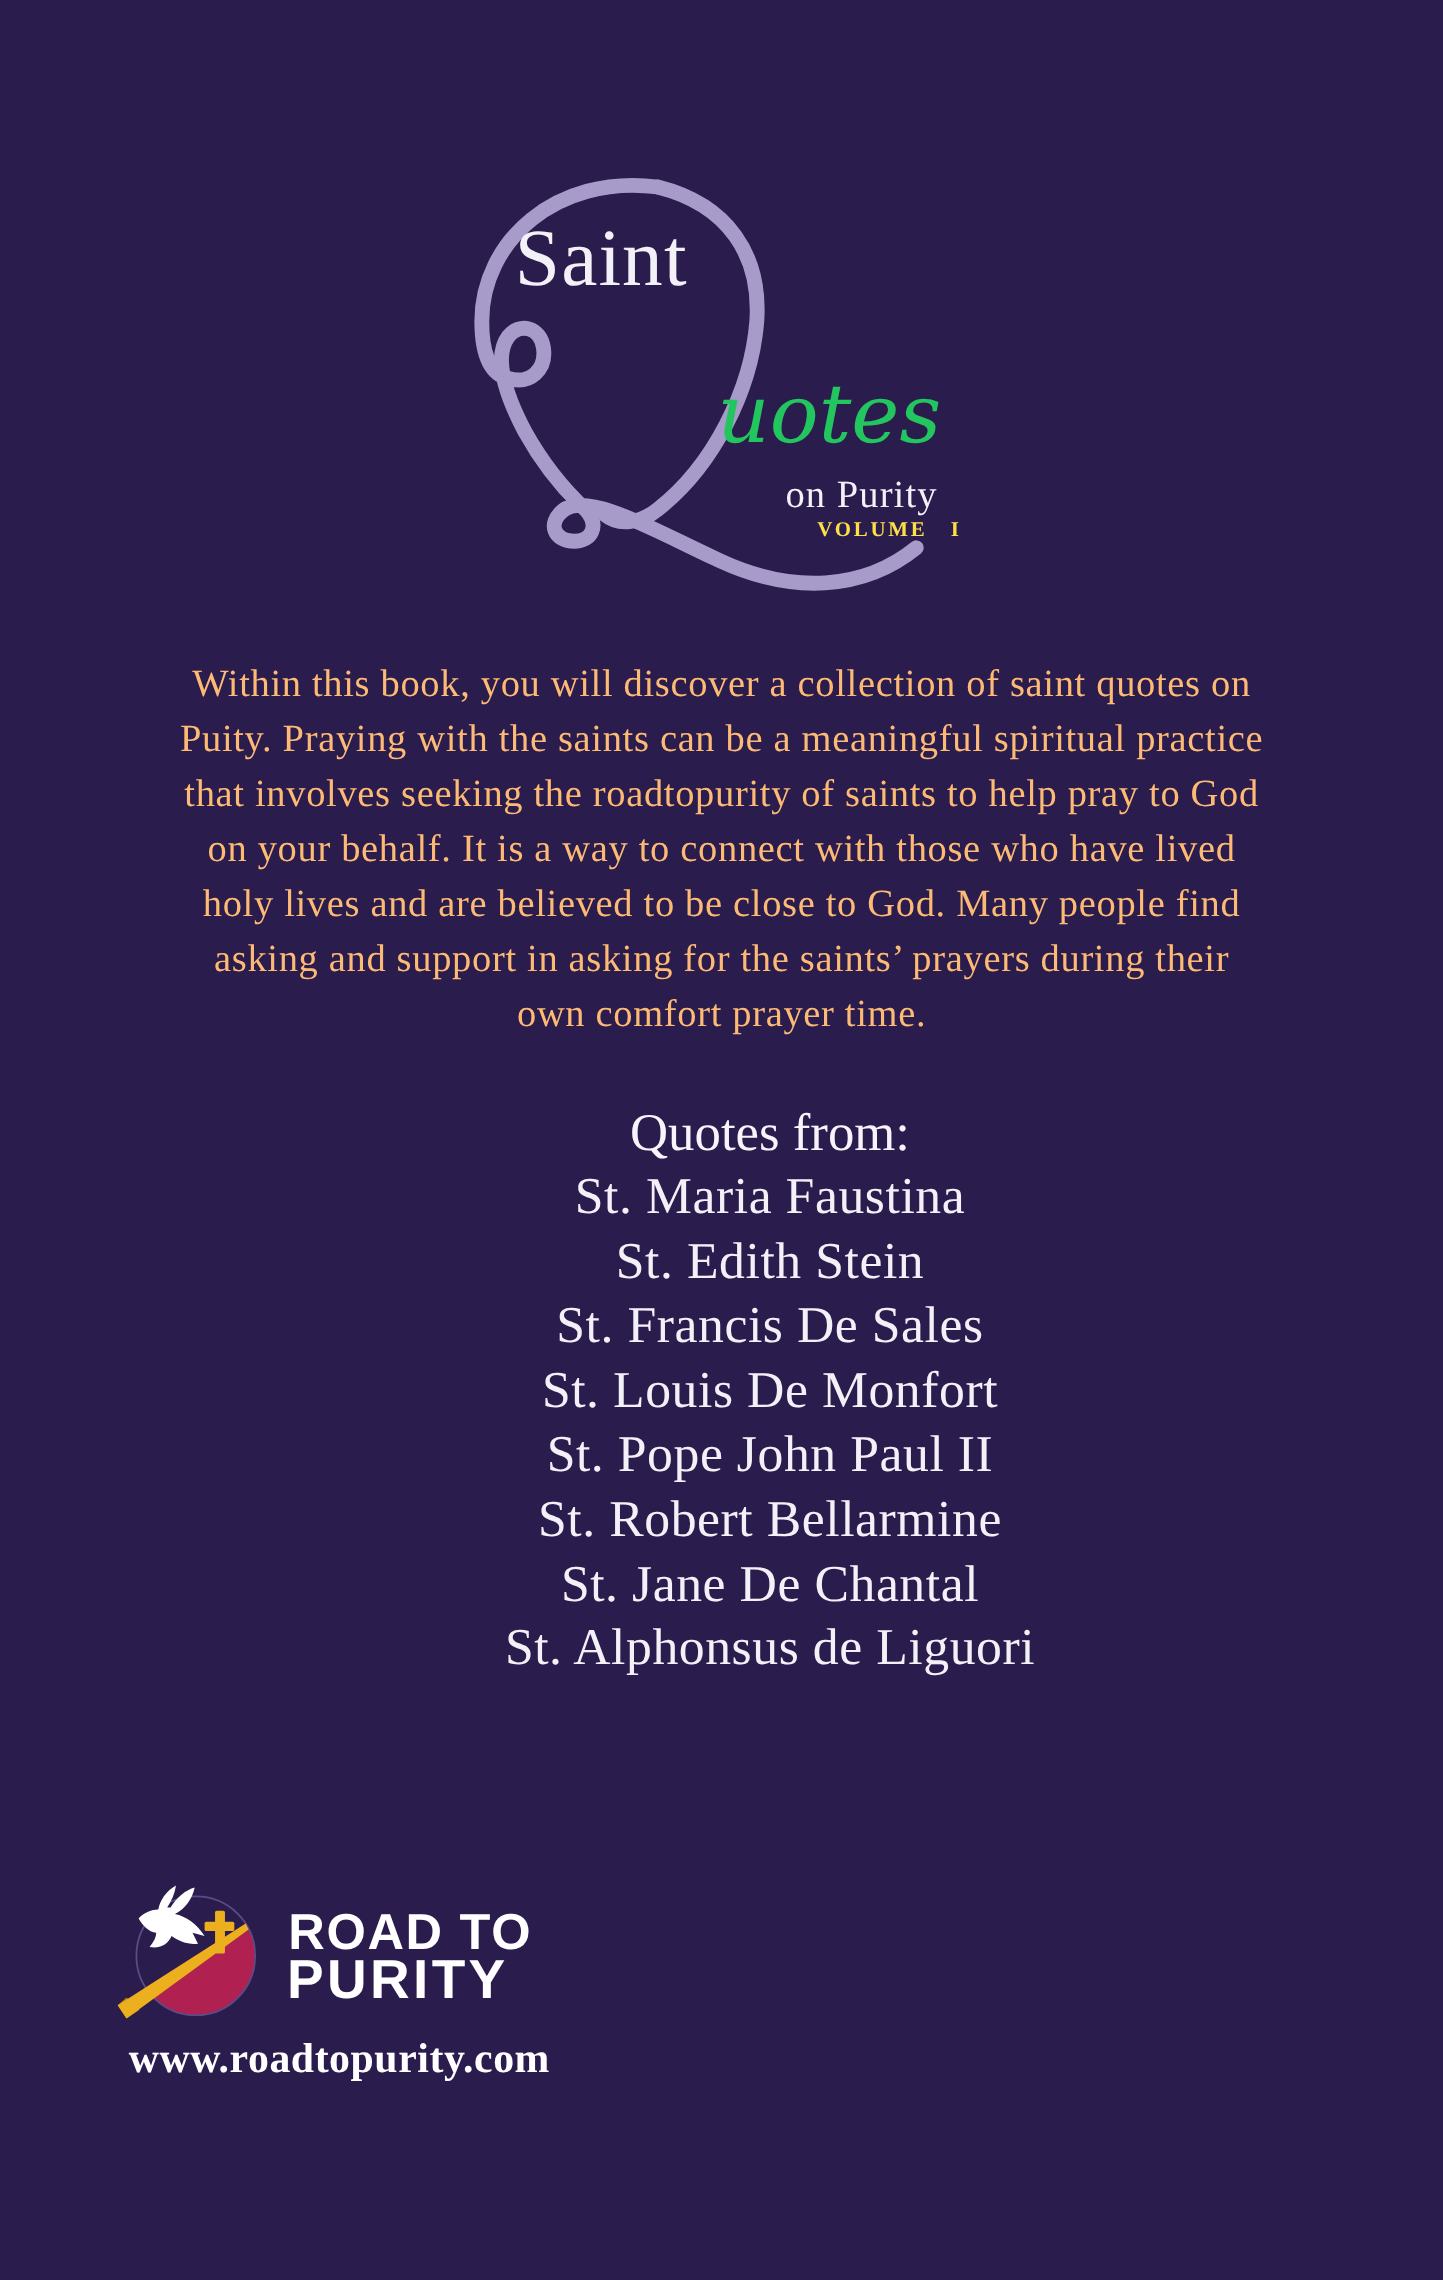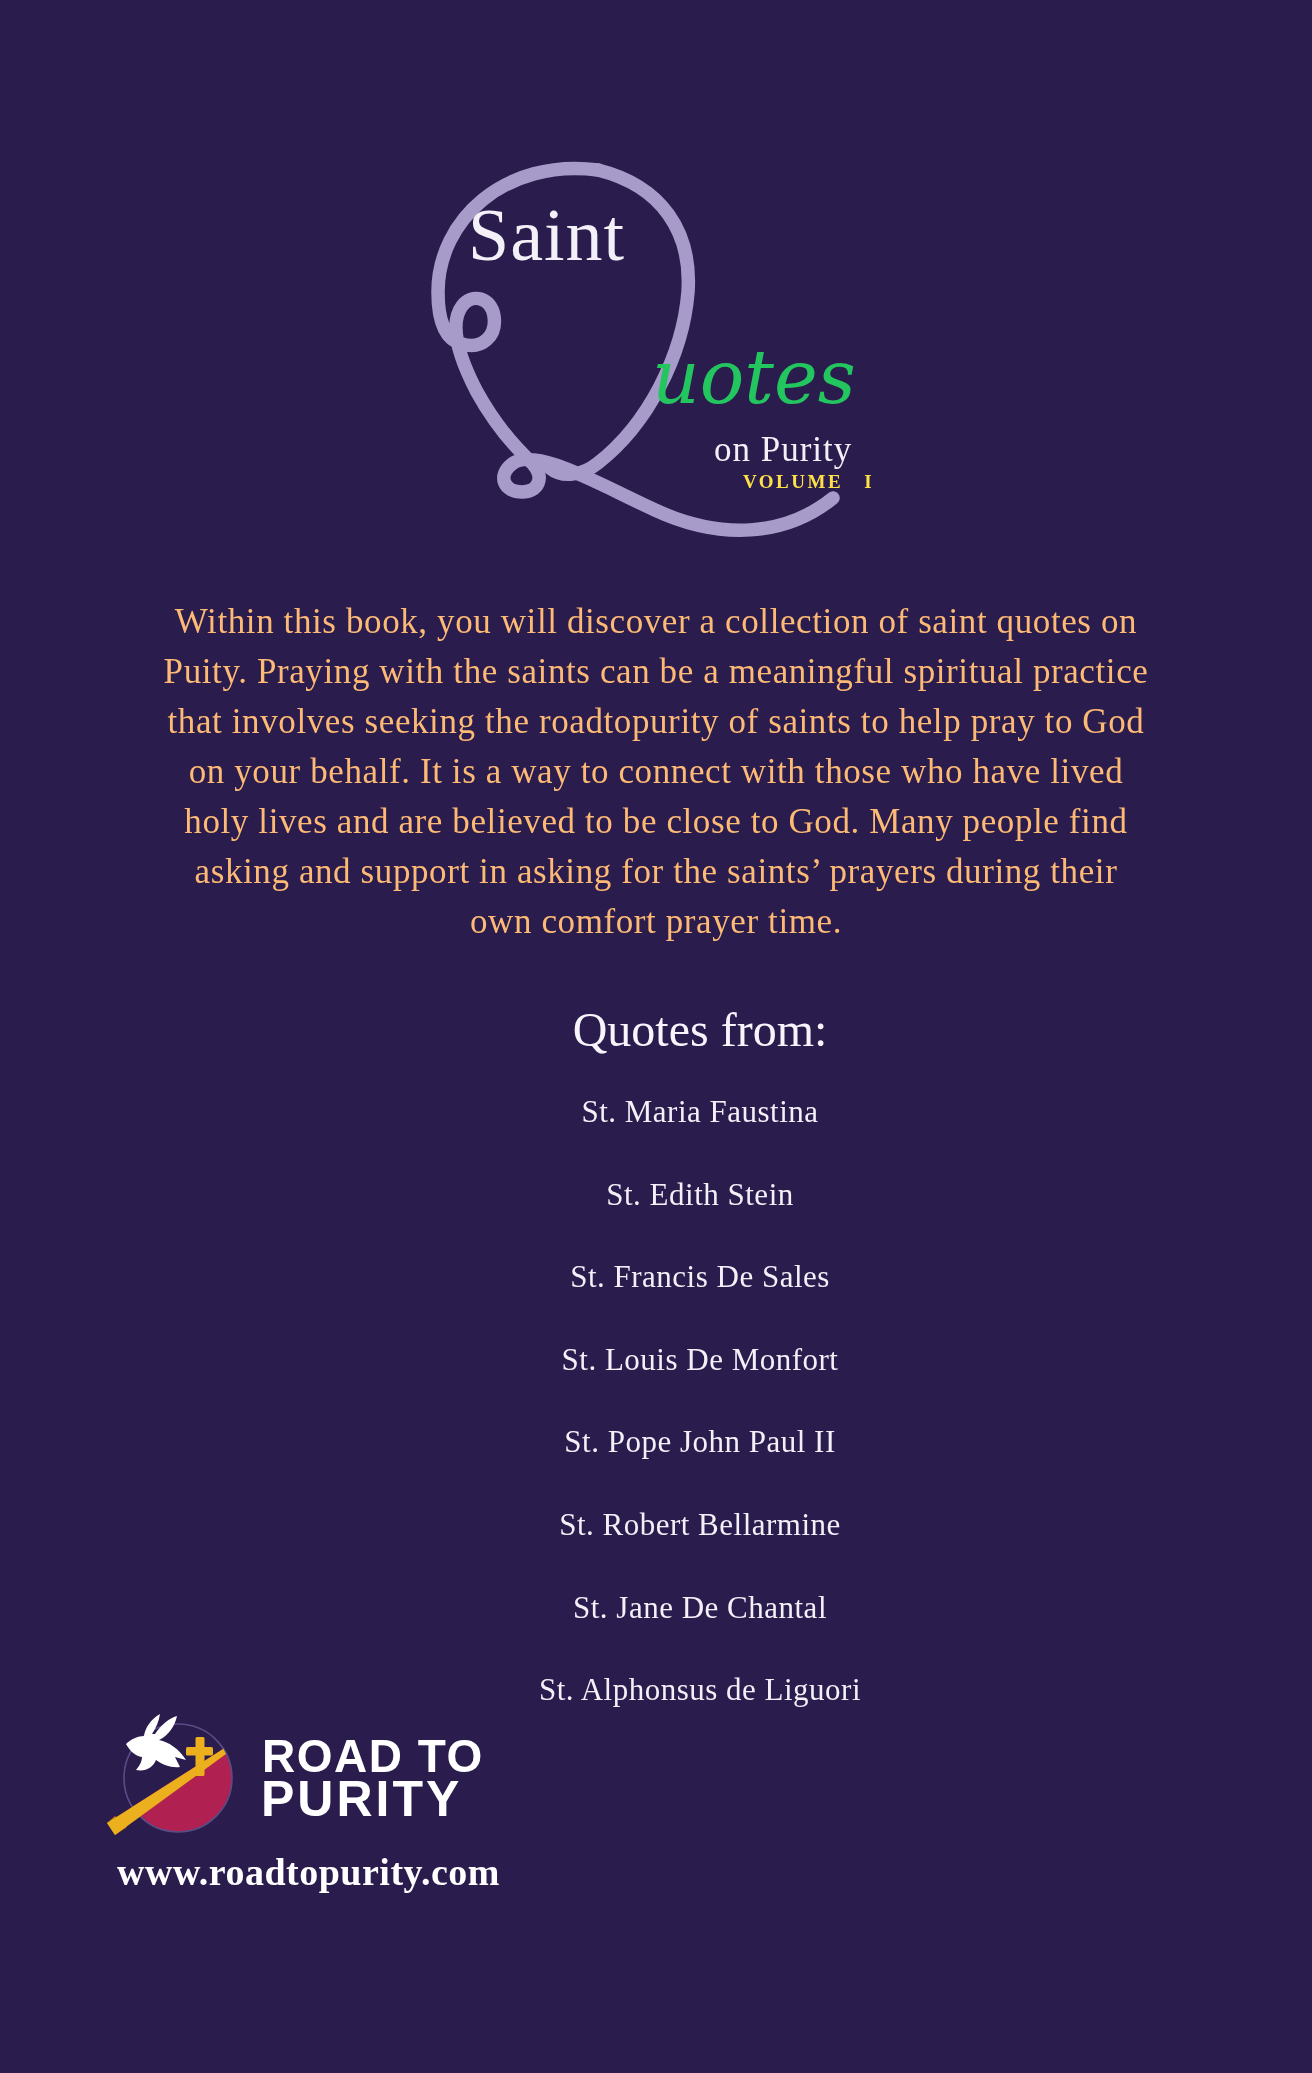--- a/index.html
+++ b/index.html
@@ -19,22 +19,22 @@
 
   
   .intro{position:absolute;left:0;top:597px;width:1312px;text-align:center;}
   .intro-line{height:50px;line-height:50px;font-size:35px;color:#fdba74;
               letter-spacing:0.6px;white-space:nowrap;}
 
   
   .qf-heading{position:absolute;left:88px;top:1000px;width:1224px;text-align:center;
               font-size:48px;font-weight:normal;color:#f7f4fb;line-height:60px;}
   .saints{position:absolute;left:88px;top:1059px;width:1224px;text-align:center;}
-  .saint-name{height:58.6px;line-height:58.6px;font-size:31px;color:#f3f0f8;
-              letter-spacing:0.5px;white-space:nowrap;margin-top:24px;}
+  .saint-name{height:58.6px;line-height:58.6px;font-size:47px;color:#f3f0f8;
+              letter-spacing:0.5px;white-space:nowrap;}
 
   
   .emblem{position:absolute;left:103px;top:1709px;width:140px;height:130px;}
   .brand-line1{position:absolute;left:262px;top:1729px;font-family:"Liberation Sans",sans-serif;
                font-size:46px;font-weight:600;color:#ffffff;letter-spacing:1.5px;white-space:nowrap;}
   .brand-line2{position:absolute;left:261px;top:1770px;font-family:"Liberation Sans",sans-serif;
                font-size:50px;font-weight:800;color:#ffffff;letter-spacing:3px;white-space:nowrap;}
   .website{position:absolute;left:117px;top:1850px;font-size:38px;font-weight:bold;color:#ffffff;
            letter-spacing:0.5px;white-space:nowrap;}
 </style>

